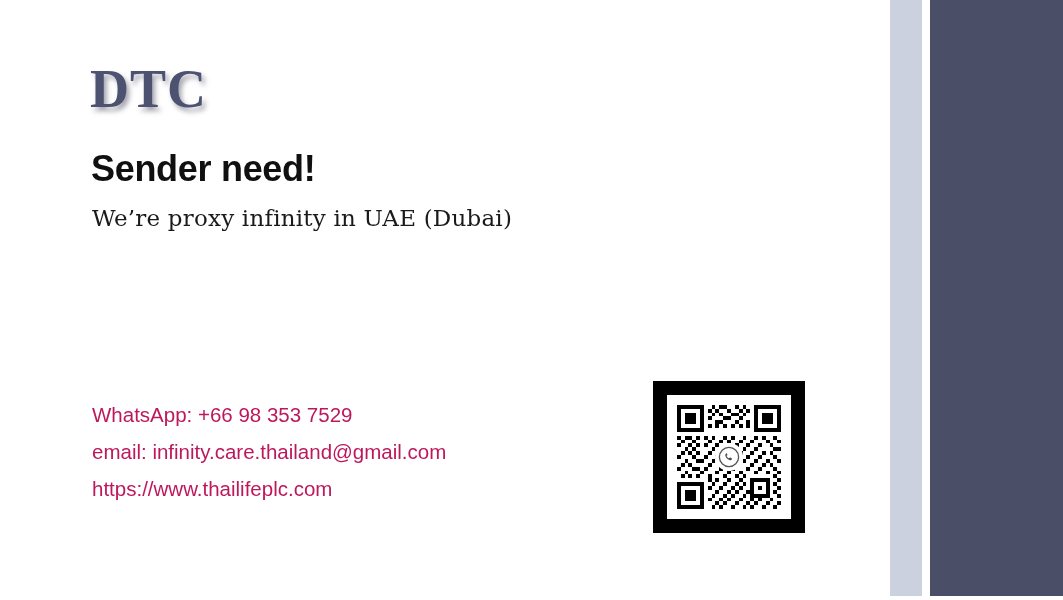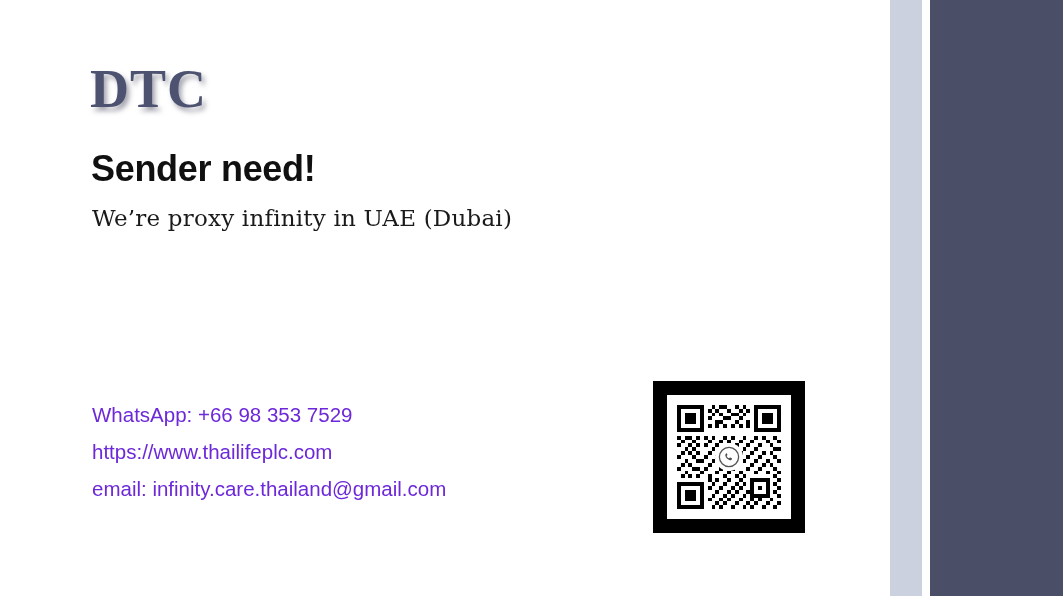--- a/index.html
+++ b/index.html
@@ -67,21 +67,21 @@
     font-family: "DejaVu Serif", serif;
     font-size: 23px;
     color: #1a1a1a;
     letter-spacing: 0.2px;
   }
   .contact {
     position: absolute;
     left: 92px;
     top: 396px;
     font-size: 20.5px;
-    color: #6d28d9;
+    color: #be185d;
     line-height: 37px;
   }
   .contact div {
     white-space: nowrap;
   }
   
   .qr-wrap {
     position: absolute;
     left: 653px;
     top: 381px;
@@ -129,22 +129,22 @@
   <div class="bar-dark"></div>
 
   <div class="logo">DTC</div>
 
   <div class="title">Sender need!</div>
 
   <div class="subtitle">We’re proxy infinity in UAE (Dubai)</div>
 
   <div class="contact">
     <div>WhatsApp: +66 98 353 7529</div>
+    <div>email: infinity.care.thailand@gmail.com</div>
     <div>https://www.thailifeplc.com</div>
-    <div>email: infinity.care.thailand@gmail.com</div>
   </div>
 
   <div class="qr-wrap">
     <div class="qr-inner">
       <svg class="qr-canvas" viewBox="0 0 29 29" shape-rendering="crispEdges">
         <rect width="29" height="29" fill="#ffffff"></rect>
         <g fill="#000000">
 
           <rect x="1" y="1" width="7" height="1"></rect>
           <rect x="1" y="7" width="7" height="1"></rect>

